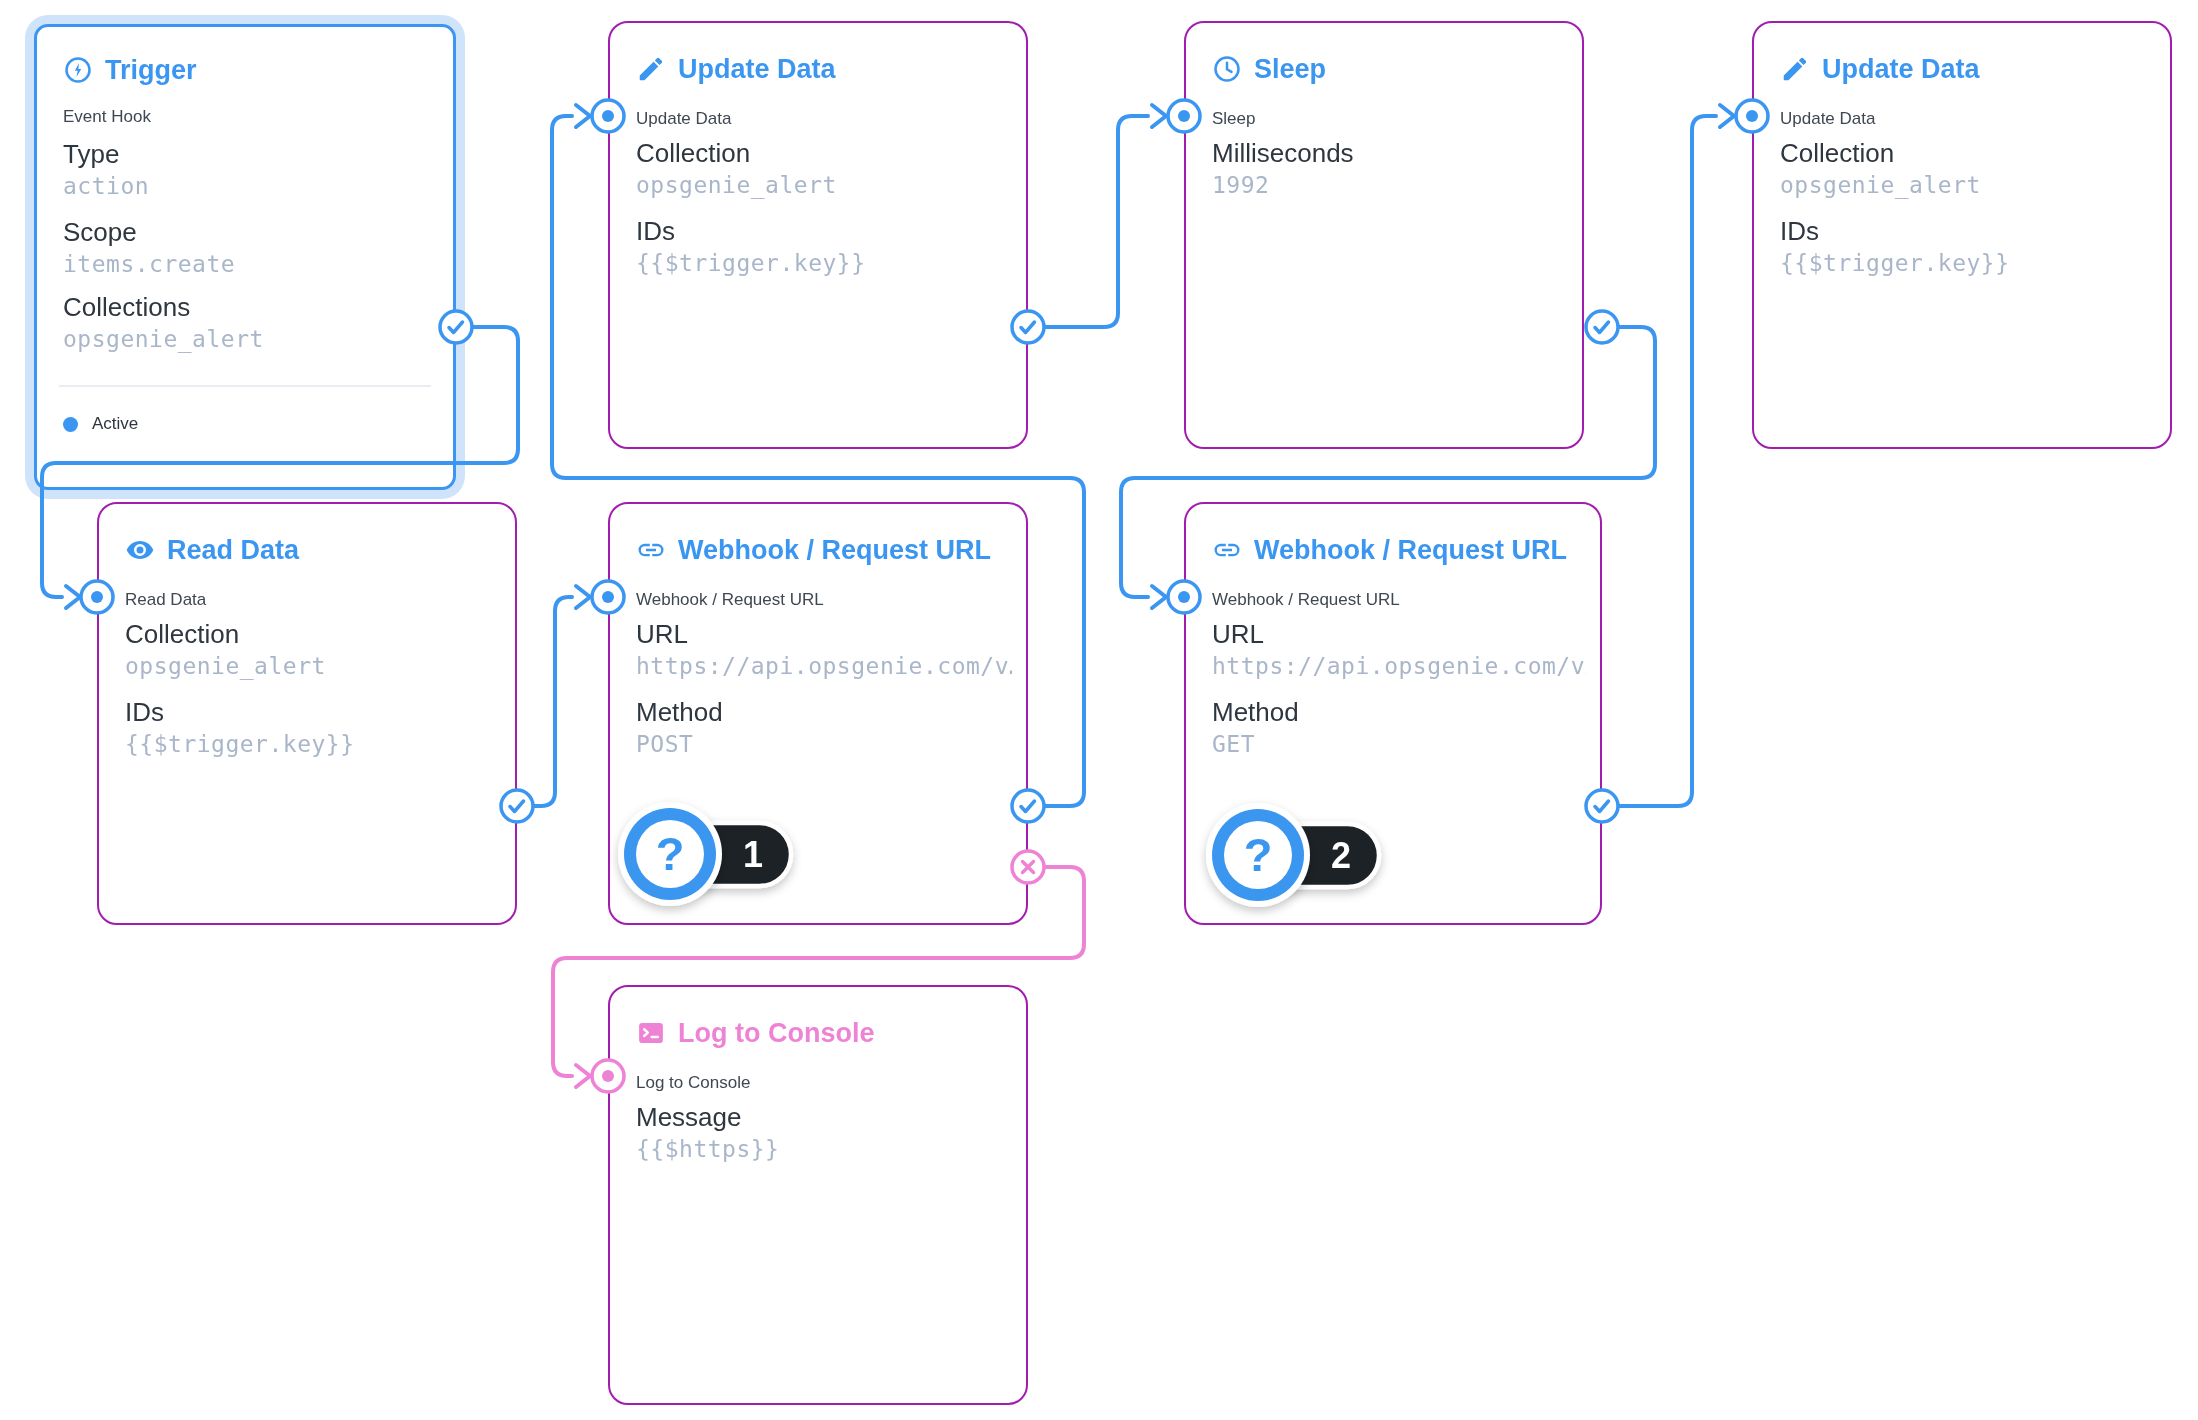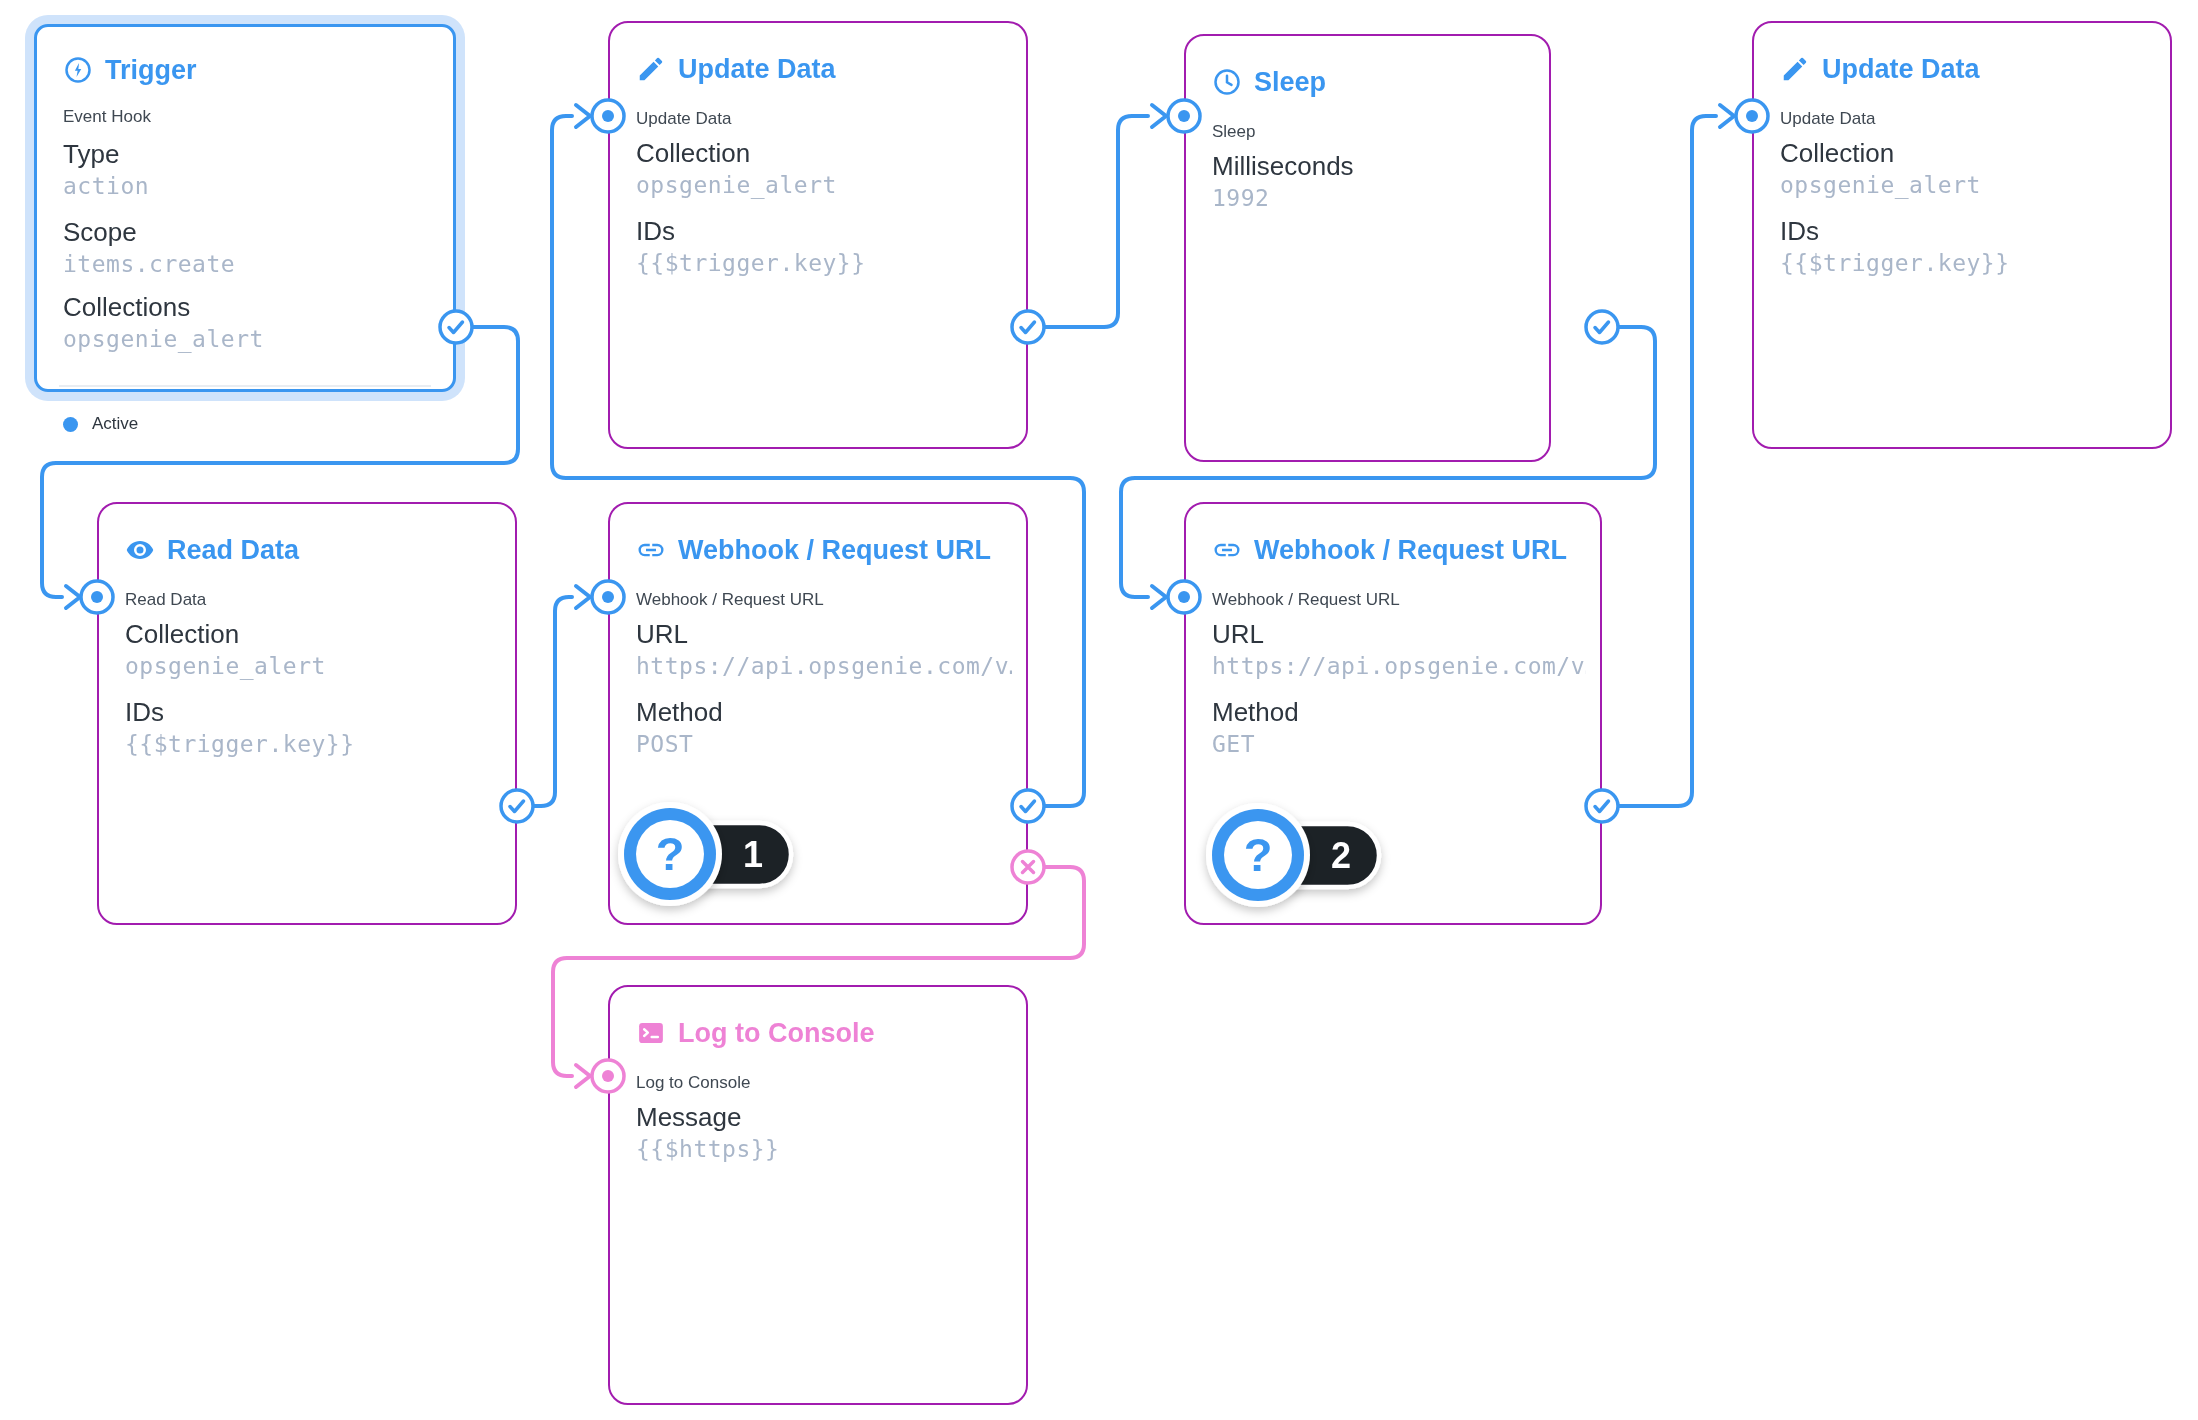--- a/index.html
+++ b/index.html
@@ -35,21 +35,21 @@
   .status-row{position:absolute;left:26px;right:16px;height:32px;display:flex;align-items:center;gap:14px;}
   .status-dot{width:15px;height:15px;border-radius:50%;background:#3a96f0;flex:0 0 15px;}
   .status-label{font-size:17px;color:#2e363f;}
   svg#wires{position:absolute;inset:0;z-index:5;pointer-events:none;}
 </style>
 </head>
 <body>
 
 <div id="canvas">
 
-  <div class="card selected" style="left:34px;top:24px;width:422px;height:368px">
+  <div class="card selected" style="left:34px;top:24px;width:422px;height:466px">
     <div class="title" style="top:26px">
       <span class="icon">
         <svg viewBox="0 0 24 24" width="30" height="30">
             <circle cx="12" cy="12" r="9.2" fill="none" stroke="#3a96f0" stroke-width="2"></circle>
             <path d="M12.8 6.4 9.5 12.6 h2.2 L10.8 17.5 14.6 11.2 h-2.3 Z" fill="#3a96f0"></path>
           </svg>
       </span>
       <span>Trigger</span>
     </div>
     <div class="row name" style="top:74px">Event Hook</div>
@@ -75,21 +75,21 @@
       </span>
       <span>Update Data</span>
     </div>
     <div class="row name" style="top:80px">Update Data</div>
     <div class="row label" style="top:114px">Collection</div>
     <div class="row value" style="top:146px">opsgenie_alert</div>
     <div class="row label" style="top:192px">IDs</div>
     <div class="row value" style="top:224px">{{$trigger.key}}</div>
   </div>
 
-  <div class="card" style="left:1184px;top:34px;width:367px;height:428px">
+  <div class="card" style="left:1184px;top:21px;width:400px;height:428px">
     <div class="title" style="top:29px">
       <span class="icon">
         <svg viewBox="0 0 24 24" width="30" height="30">
             <circle cx="12" cy="12" r="9.2" fill="none" stroke="#3a96f0" stroke-width="2"></circle>
             <path d="M12 7v5.2l3.6 2.1" fill="none" stroke="#3a96f0" stroke-width="2" stroke-linecap="round"></path>
           </svg>
       </span>
       <span>Sleep</span>
     </div>
     <div class="row name" style="top:80px">Sleep</div>

